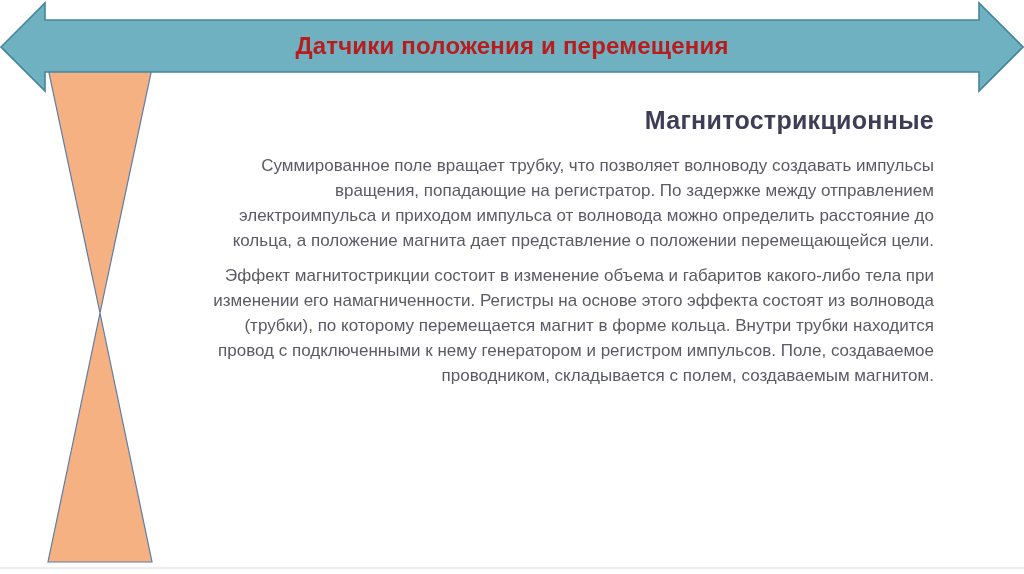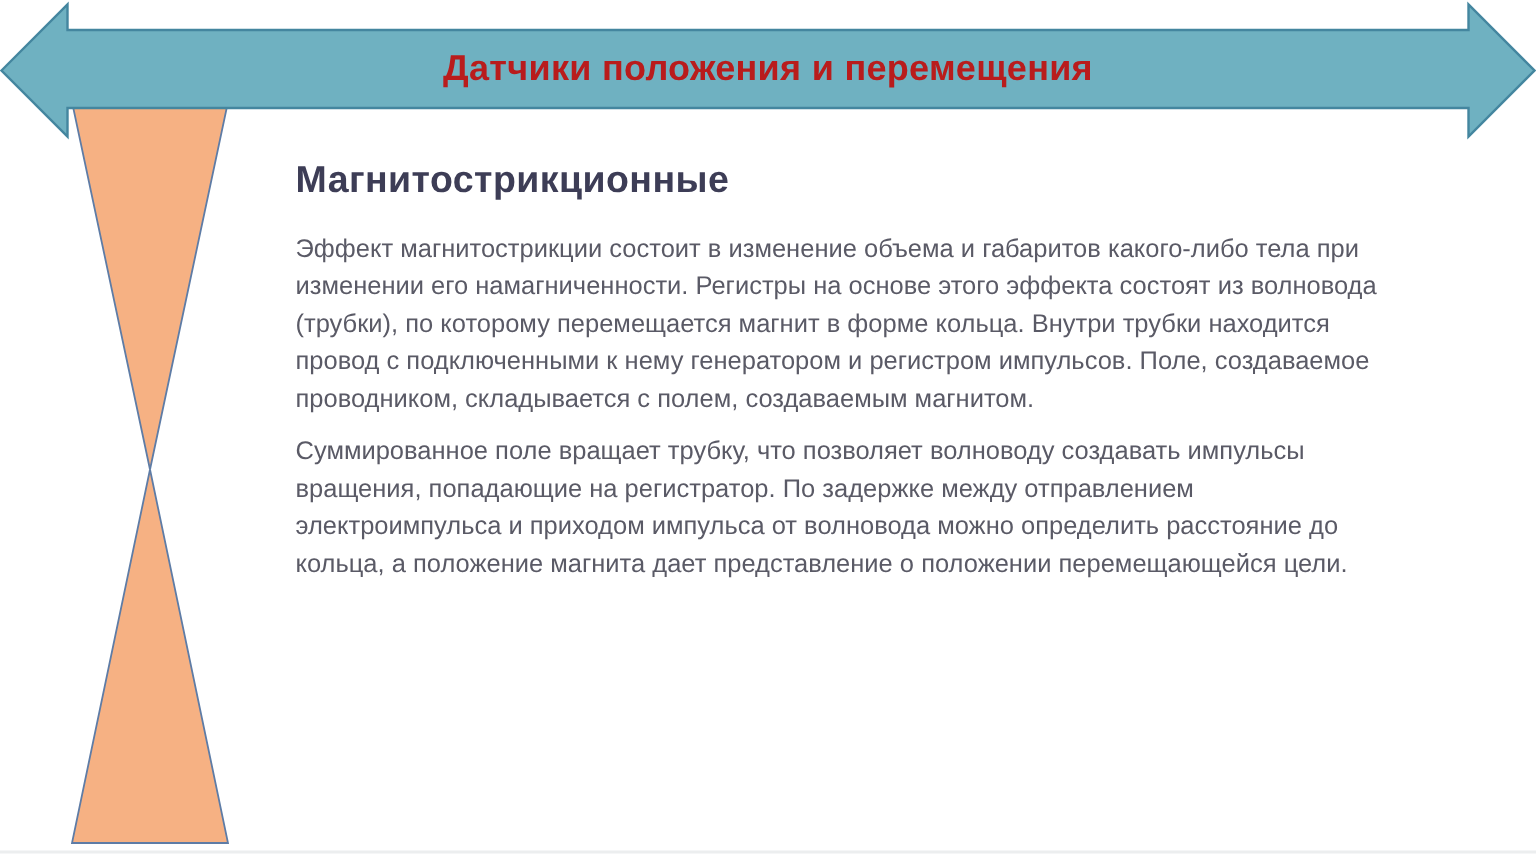--- a/index.html
+++ b/index.html
@@ -35,20 +35,21 @@
     font-weight: 700;
     color: #b91c1c;
     letter-spacing: 0.2px;
   }
 
   .content {
     position: absolute;
     left: 197px;
     top: 106px;
     width: 737px;
+    text-align: right;
   }
 
   .content h1 {
     font-size: 25px;
     line-height: 28px;
     font-weight: 600;
     letter-spacing: 0.3px;
     color: #3d3d56;
     margin: 0 0 19px 0;
   }
@@ -77,19 +78,19 @@
   <svg class="shapes-layer" viewBox="0 0 1024 574" width="1024" height="574" xmlns="http://www.w3.org/2000/svg">
     <polygon points="48,68 152,68 100,313" stroke-width="1.2" stroke-linejoin="miter" fill="#f6b183" stroke="#5e7ca6"></polygon>
     <polygon points="100,313 152,562 48,562" stroke-width="1.2" stroke-linejoin="miter" fill="#f6b183" stroke="#5e7ca6"></polygon>
     <polygon points="1,47 45,3 45,20 979,20 979,3 1023,47 979,91 979,72 45,72 45,91" stroke-width="1.6" stroke-linejoin="miter" fill="#6fb1c1" stroke="#44869f"></polygon>
   </svg>
 
   <div class="banner-title">Датчики положения и перемещения</div>
 
   <div class="content">
     <h1>Магнитострикционные</h1>
+    <p>Суммированное поле вращает трубку, что позволяет волноводу создавать импульсы вращения, попадающие на регистратор. По задержке между отправлением электроимпульса и приходом импульса от волновода можно определить расстояние до кольца, а положение магнита дает представление о положении перемещающейся цели.</p>
     <p>Эффект магнитострикции состоит в изменение объема и габаритов какого-либо тела при изменении его намагниченности. Регистры на основе этого эффекта состоят из волновода (трубки), по которому перемещается магнит в форме кольца. Внутри трубки находится провод с подключенными к нему генератором и регистром импульсов. Поле, создаваемое проводником, складывается с полем, создаваемым магнитом.</p>
-    <p>Суммированное поле вращает трубку, что позволяет волноводу создавать импульсы вращения, попадающие на регистратор. По задержке между отправлением электроимпульса и приходом импульса от волновода можно определить расстояние до кольца, а положение магнита дает представление о положении перемещающейся цели.</p>
   </div>
 
   <div class="slide-bottom-edge"></div>
 
 </div>
 
 </body></html>

